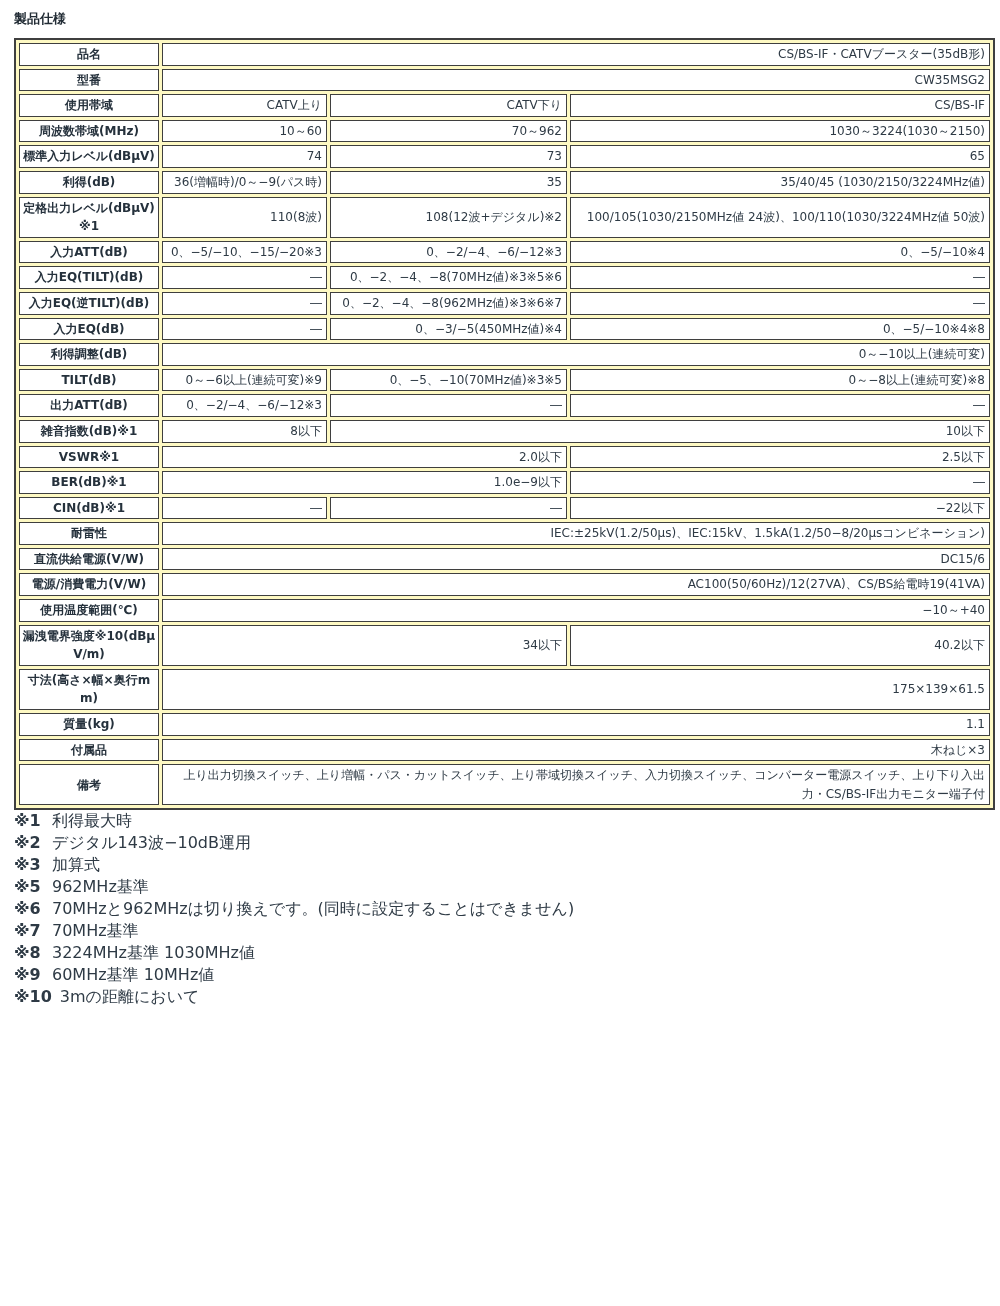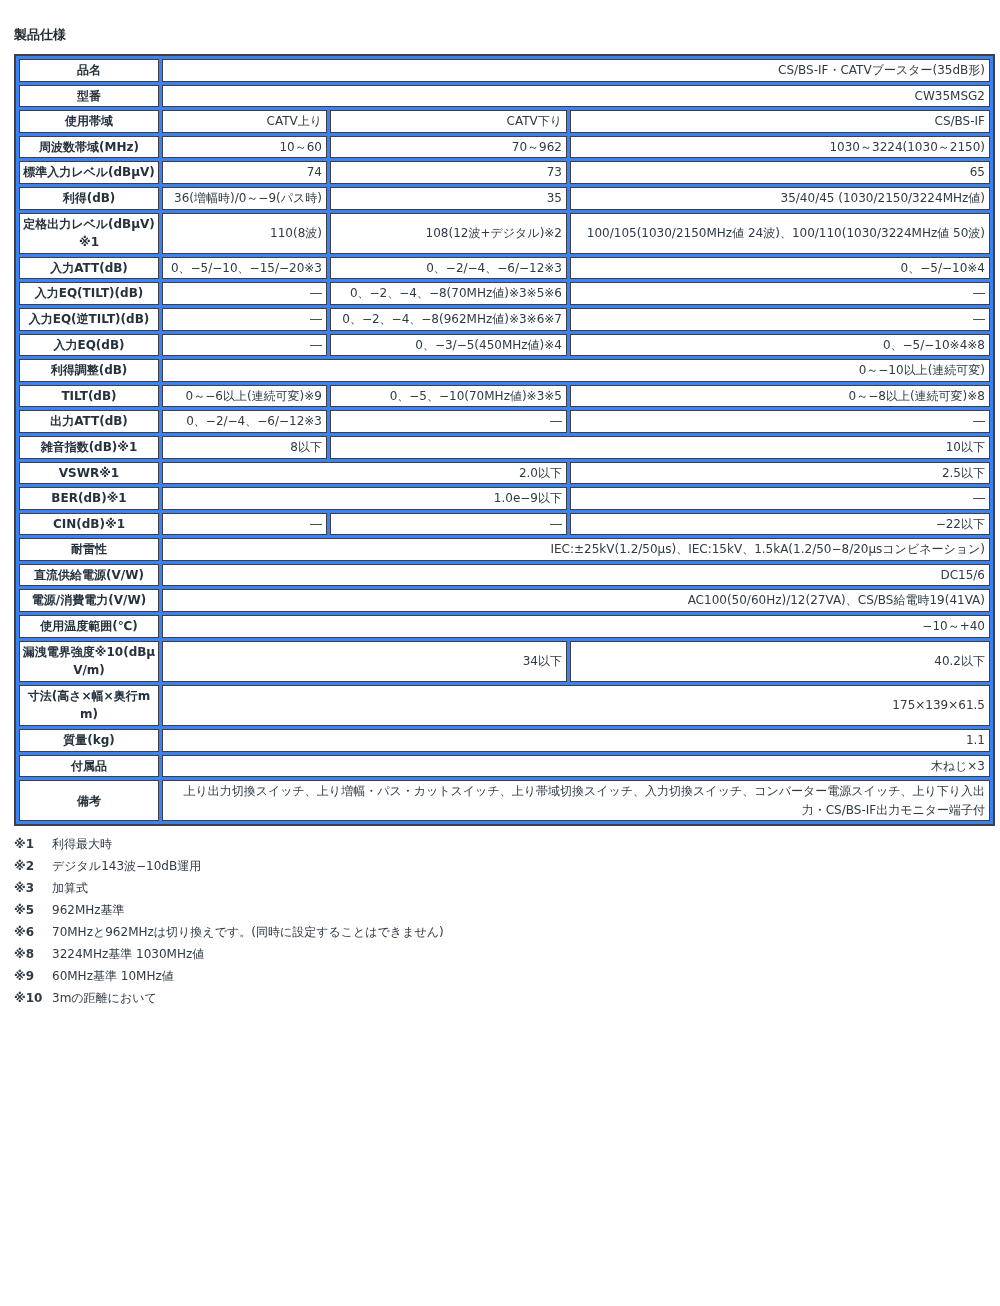--- a/index.html
+++ b/index.html
@@ -6,35 +6,35 @@
     margin: 0;
     padding: 0;
     background: #ffffff;
     font-family: "DejaVu Sans", "Liberation Sans", sans-serif;
     color: #2e3a45;
   }
   .page {
     width: 1000px;
     min-height: 1306px;
     box-sizing: border-box;
-    padding: 24px 10px 12px 14px;
+    padding: 8px 10px 12px 14px;
   }
   .doc-title {
     font-size: 13px;
     font-weight: bold;
     color: #222c35;
     margin: 2px 0 10px 0;
   }
   table.spec {
     width: 976px;
     table-layout: fixed;
     border-collapse: separate;
     border-spacing: 3px;
     border: 2px solid #3f3f3f;
-    background: #3b82f6;
+    background: #fef9c3;
   }
   table.spec th, table.spec td {
     border: 1px solid #3f3f3f;
     font-size: 12px;
     line-height: 1.55;
     padding: 1px 4px;
     vertical-align: middle;
     word-break: break-all;
     overflow: hidden;
     background: #ffffff;
@@ -43,22 +43,21 @@
     font-weight: bold;
     text-align: center;
     padding: 1px 2px;
     color: #25313c;
   }
   table.spec td {
     text-align: right;
     color: #2e3a45;
   }
   .footnotes {
-    margin-top: 7px;
-    font-size: 12px;
+    font-size: 16px;
     color: #2e3a45;
   }
   .footnote-line {
     line-height: 22px;
     white-space: nowrap;
   }
   .footnote-mark {
     display: inline-block;
     min-width: 30px;
     font-weight: bold;
@@ -220,18 +219,19 @@
         </tr>
       </tbody>
   </table>
 
   <div class="footnotes" id="footnotes">
       <div class="footnote-line"><span class="footnote-mark">※1</span><span class="footnote-text">利得最大時</span></div>
       <div class="footnote-line"><span class="footnote-mark">※2</span><span class="footnote-text">デジタル143波−10dB運用</span></div>
       <div class="footnote-line"><span class="footnote-mark">※3</span><span class="footnote-text">加算式</span></div>
       <div class="footnote-line"><span class="footnote-mark">※5</span><span class="footnote-text">962MHz基準</span></div>
       <div class="footnote-line"><span class="footnote-mark">※6</span><span class="footnote-text">70MHzと962MHzは切り換えです。(同時に設定することはできません)</span></div>
+      <div class="footnote-line"><span class="footnote-mark">※7</span><span class="footnote-text">70MHz基準</span></div>
       <div class="footnote-line"><span class="footnote-mark">※8</span><span class="footnote-text">3224MHz基準 1030MHz値</span></div>
       <div class="footnote-line"><span class="footnote-mark">※9</span><span class="footnote-text">60MHz基準 10MHz値</span></div>
       <div class="footnote-line"><span class="footnote-mark">※10</span><span class="footnote-text">3mの距離において</span></div>
     </div>
 
 </div>
 
 </body></html>

